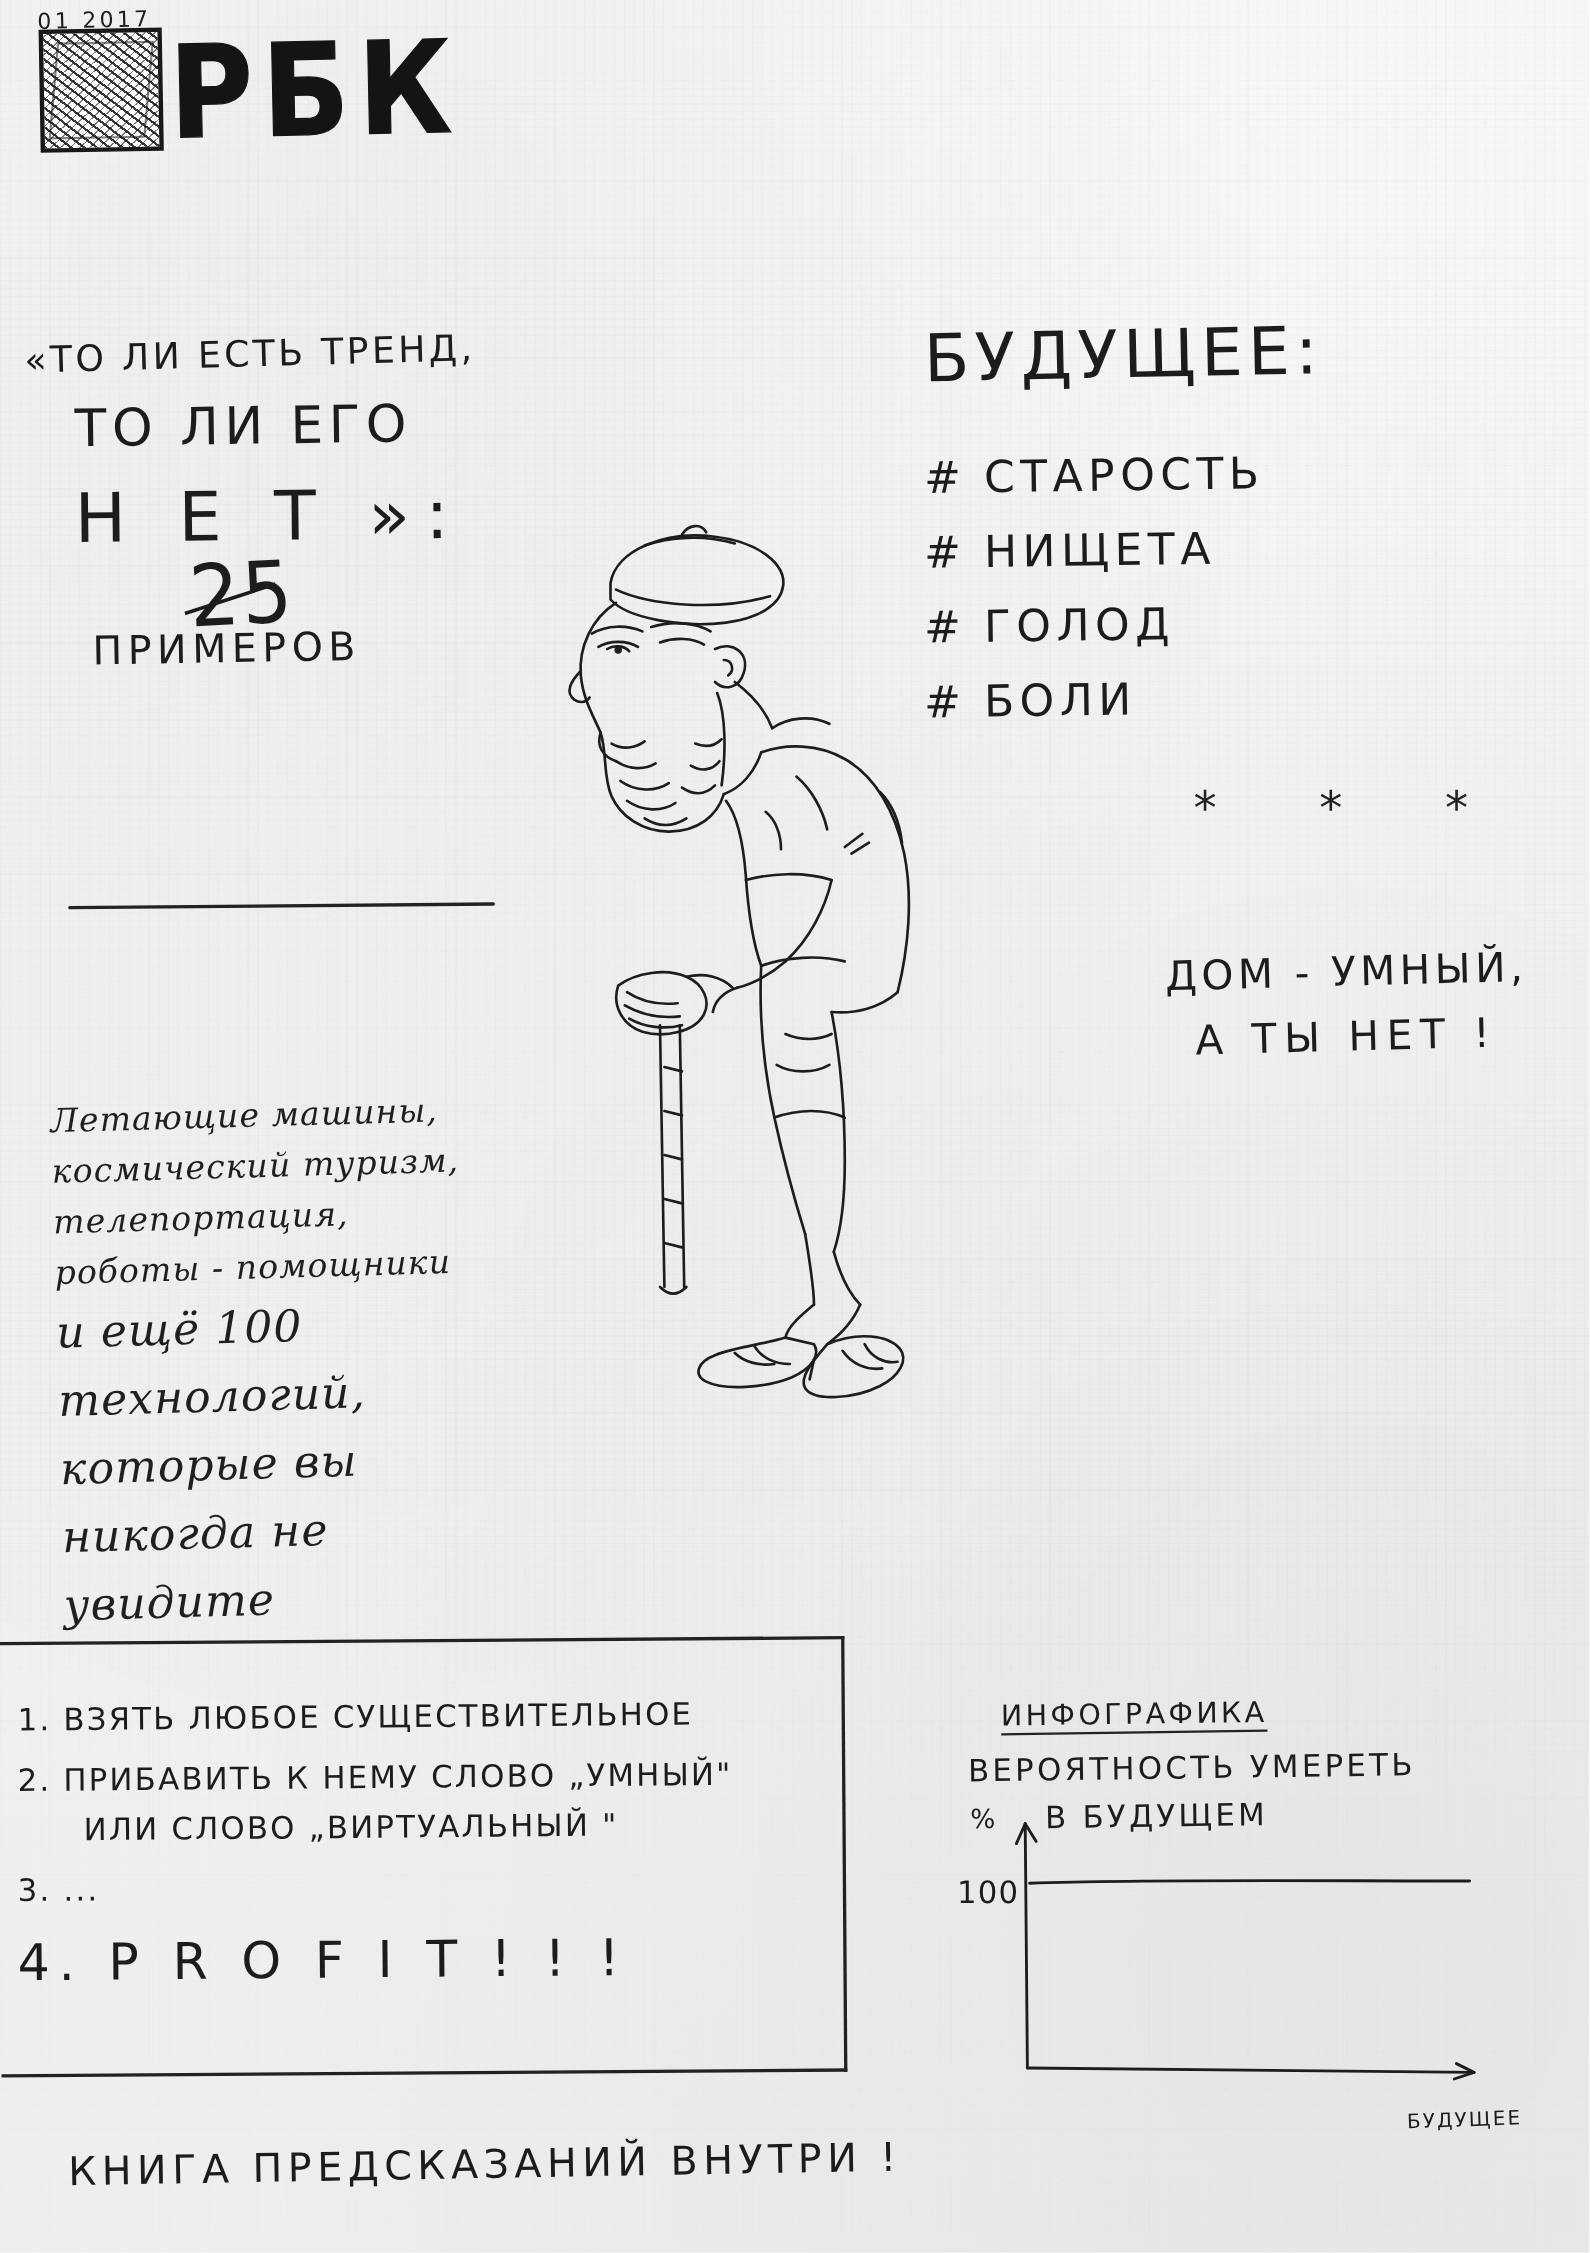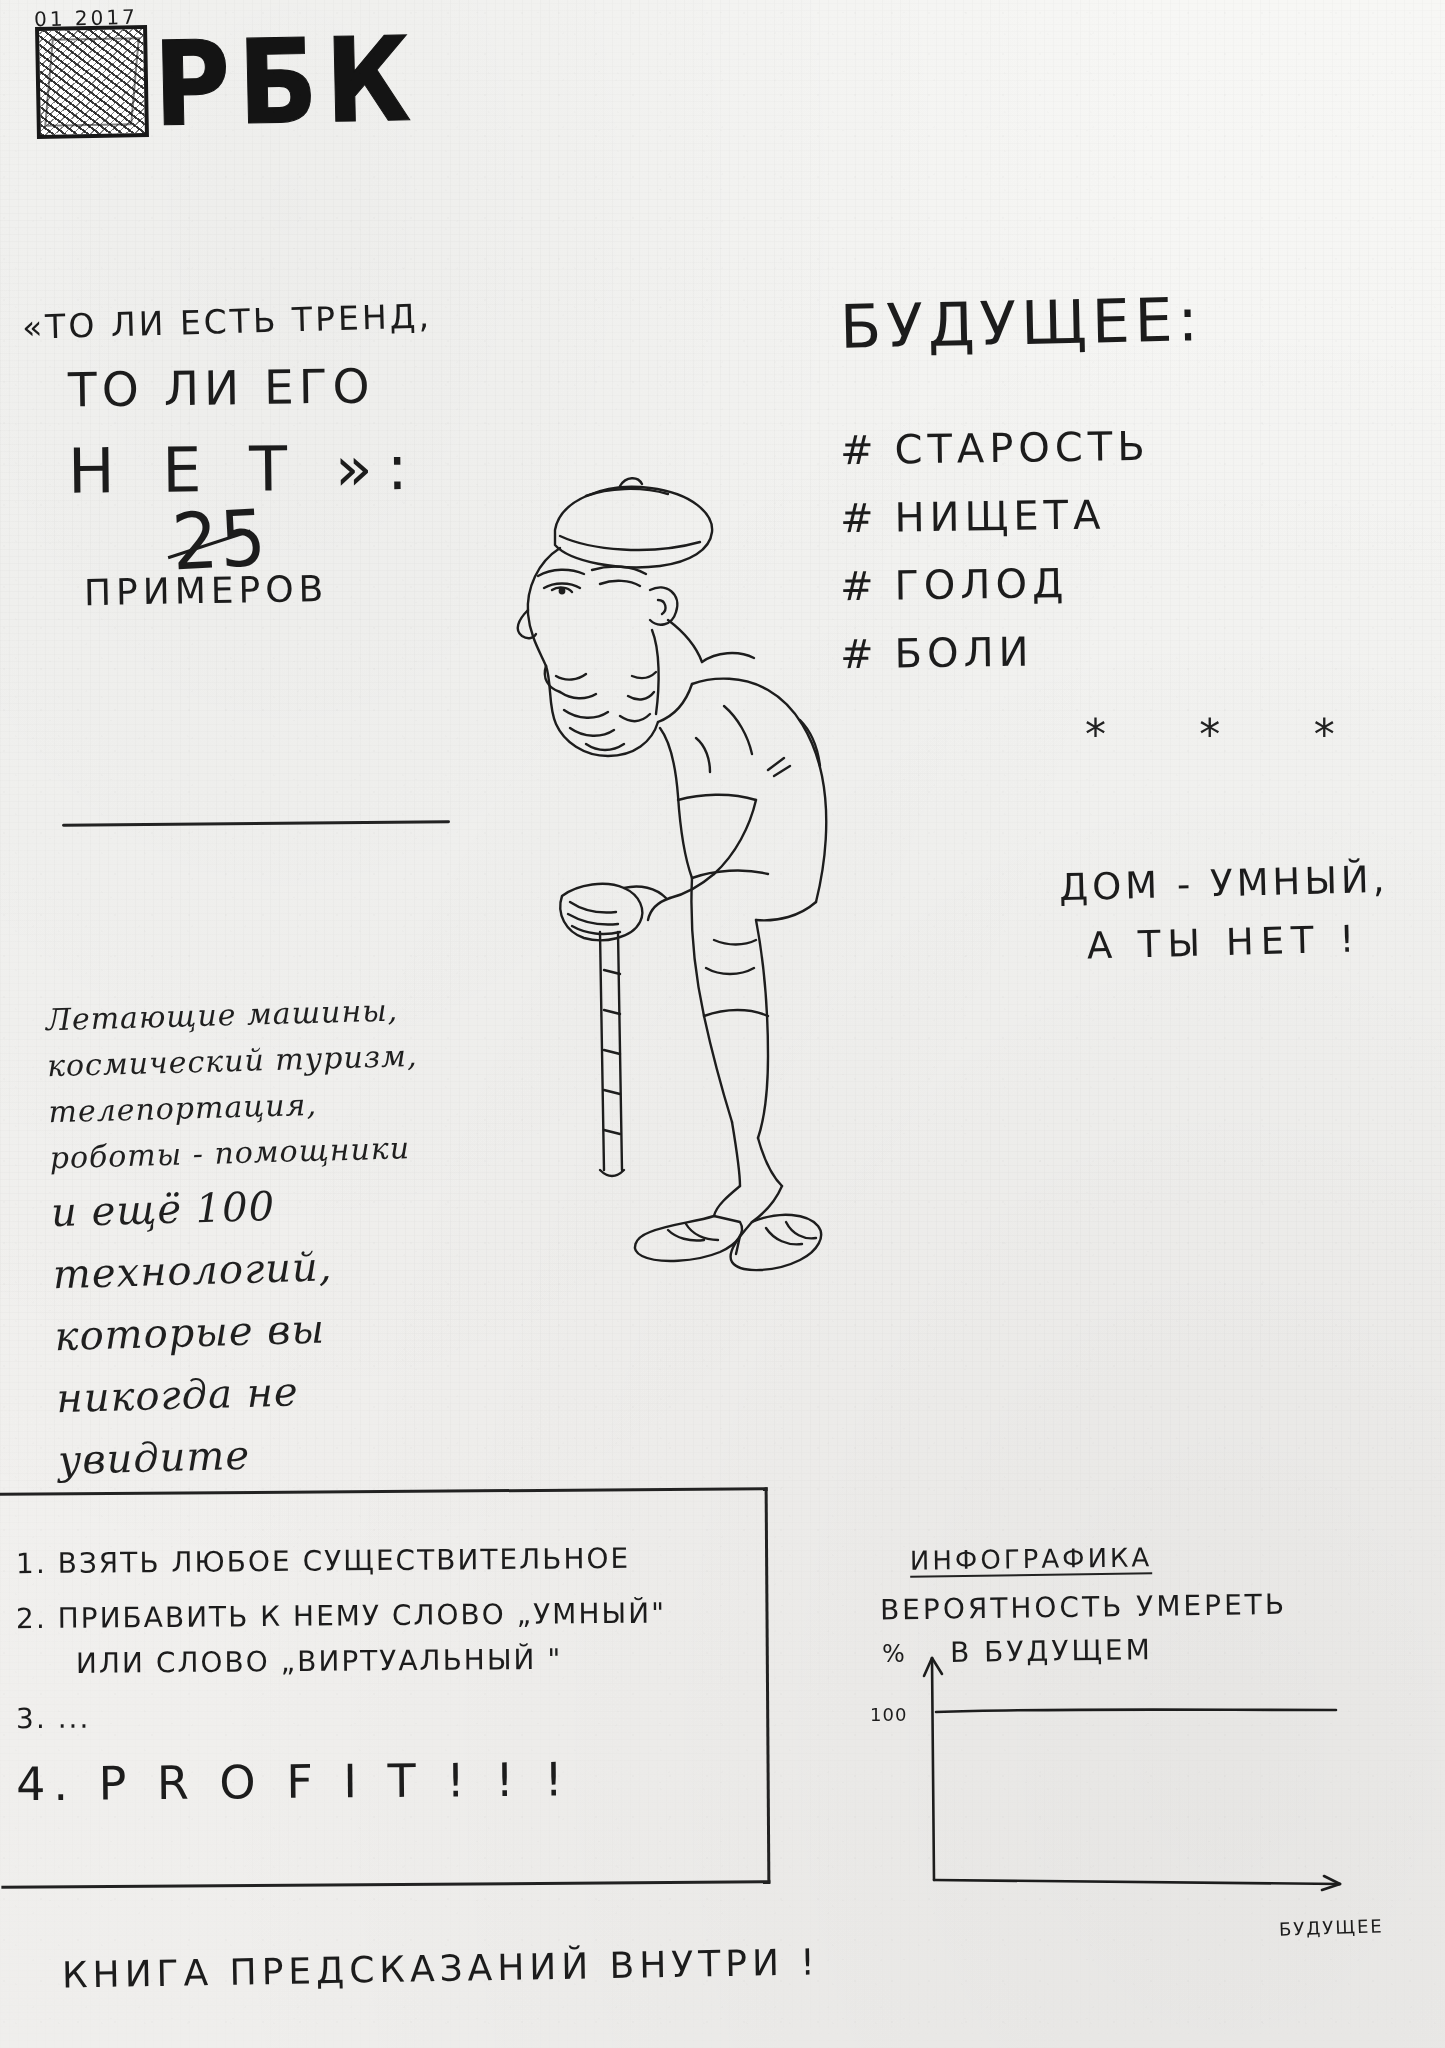--- a/index.html
+++ b/index.html
@@ -174,21 +174,21 @@
   
   #future-title {
     position: absolute;
     left: 840px; top: 288px;
     font-size: 60px;
     letter-spacing: 5px;
     transform: rotate(-1.2deg);
   }
   #future-list {
     position: absolute;
-    left: 840px; top: 410px; margin-top: 15px;
+    left: 840px; top: 410px;
   }
   #future-list .item {
     font-size: 40px;
     letter-spacing: 5px;
     margin-bottom: 22px;
     transform: rotate(-0.8deg);
     white-space: nowrap;
   }
   #future-list .hash { margin-right: 16px; }
 
@@ -293,21 +293,21 @@
     position: absolute;
     left: 870px; top: 1640px;
     width: 520px; height: 300px;
   }
   #chart .axis-unit {
     position: absolute; left: 12px; top: 0px;
     font-size: 24px; letter-spacing: 1px;
   }
   #chart .y-tick-label {
     position: absolute; left: 0px; top: 64px;
-    font-size: 18px; letter-spacing: 1px;
+    font-size: 28px; letter-spacing: 1px;
   }
   #chart .x-axis-label {
     position: absolute; right: 6px; bottom: 2px;
     font-size: 18px; letter-spacing: 2px;
     transform: rotate(-2deg);
   }
 
   
   #figure {
     position: absolute;

